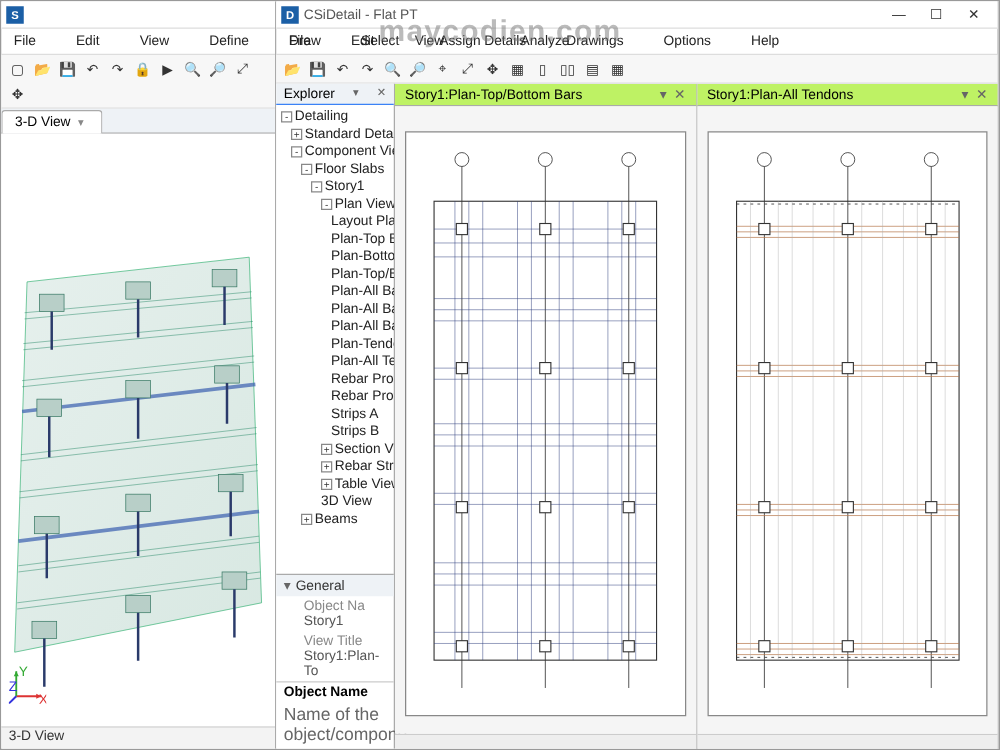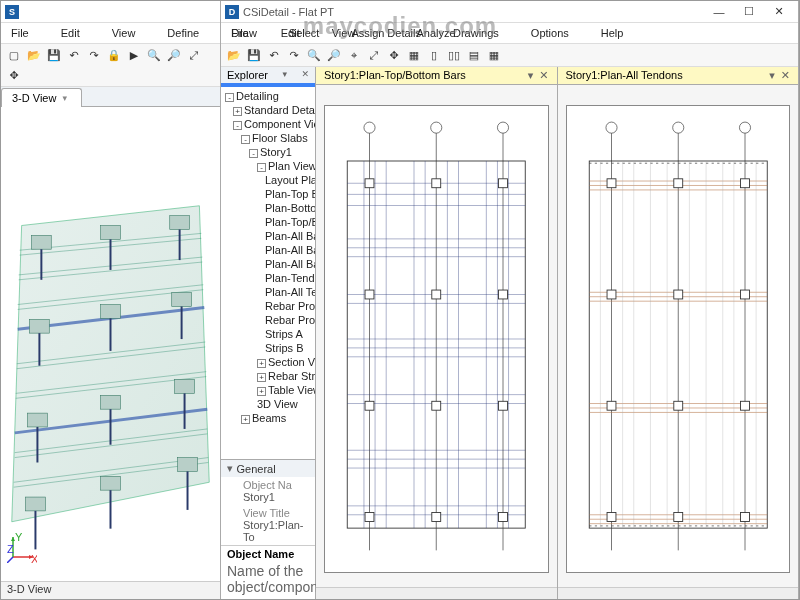--- a/index.html
+++ b/index.html
@@ -16,37 +16,37 @@
 .menubar span { padding: 2px 6px; color: #222; }
 .toolbar { display: flex; align-items: center; gap: 2px; padding: 2px 4px; border-bottom: 1px solid #ddd; background: #f7f7f7; flex-wrap: wrap; }
 .tbtn { width: 18px; height: 18px; display: flex; align-items: center; justify-content: center; color: #333; border: 1px solid transparent; }
 .tabrow { display: flex; border-bottom: 1px solid #aaa; background: #eef2f6; }
 .tab { padding: 3px 14px 3px 10px; border: 1px solid #aaa; border-bottom: none; background: #fff; margin-right: 2px; position: relative; top: 1px; border-radius: 3px 3px 0 0; display: flex; align-items: center; gap: 6px; }
 .tab .tabclose { font-size: 9px; color: #888; }
 .view3d { flex: 1; background: #fff; position: relative; overflow: hidden; }
 .statusbar { height: 18px; border-top: 1px solid #ccc; padding: 1px 6px; color: #333; background: #f3f3f3; }
 .right-body { flex: 1; display: flex; min-height: 0; }
 .explorer { width: 95px; border-right: 1px solid #aaa; display: flex; flex-direction: column; background: #fff; }
-.panel-header { padding: 2px 6px; background: #eef2f6; border-bottom: 4px solid #3b82f6; display: flex; }
+.panel-header { padding: 2px 6px; background: #eef2f6; border-bottom: 1px solid #3b82f6; display: flex; }
 .panel-header .pin { margin-left: auto; font-size: 9px; color: #666; }
 .tree { flex: 1; overflow: auto; padding: 2px 0 16px 2px; white-space: nowrap; }
 .tree div { padding: 1px 0; color: #222; }
 .lvl0 { padding-left: 2px !important; } .lvl1 { padding-left: 10px !important; } .lvl2 { padding-left: 18px !important; } .lvl3 { padding-left: 26px !important; } .lvl4 { padding-left: 34px !important; } .lvl5 { padding-left: 42px !important; }
 .plusminus { display: inline-block; width: 9px; height: 9px; border: 1px solid #888; text-align: center; line-height: 7px; font-size: 8px; margin-right: 2px; color: #333; }
 .props { border-top: 1px solid #aaa; }
 .props-head { padding: 2px 6px; background: #eef2f6; color: #333; display: flex; align-items: center; }
 .props-head .chev { margin-right: 4px; color: #666; }
 .props-body { padding: 2px 6px; color: #555; margin-left: 16px; }
 .props-body .lbl { color: #888; }
 .props-bold { font-weight: bold; padding: 2px 6px; border-top: 1px solid #ccc; }
 .props-desc { padding: 1px 6px 4px; color: #666; font-size: 14px; }
 .drawings { flex: 1; display: flex; min-width: 0; }
 .drawing-pane { flex: 1; display: flex; flex-direction: column; border-right: 1px solid #aaa; min-width: 0; }
 .drawing-pane:last-child { border-right: none; }
-.drawing-tab { padding: 2px 8px; border-bottom: 1px solid #aaa; background: #fef9c3; display: flex; gap: 6px; }
+.drawing-tab { padding: 2px 8px; border-bottom: 1px solid #aaa; background: #bef264; display: flex; align-items: center; gap: 6px; }
 .drawing-canvas { flex: 1; background: #f5f5f5; position: relative; overflow: hidden; }
 .sheet { position: absolute; inset: 20px 8px 14px 8px; background: #fff; border: 1px solid #888; }
 .watermark { position: absolute; top: 12px; left: 50%; transform: translateX(-50%); font-size: 24px; font-weight: bold; color: rgba(120,120,120,0.5); letter-spacing: 1px; pointer-events: none; z-index: 50; }
 .scrollbar-h { height: 12px; background: #eee; border-top: 1px solid #ccc; }
 .axis-gizmo { position: absolute; left: 6px; bottom: 18px; width: 30px; height: 30px; }
 svg { display: block; }
 </style>
 </head>
 <body>
 

